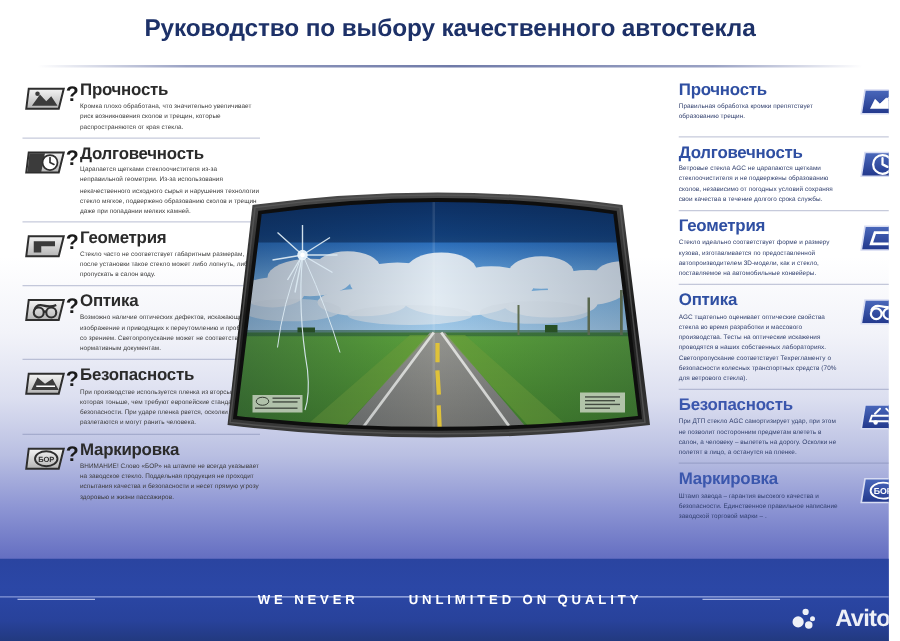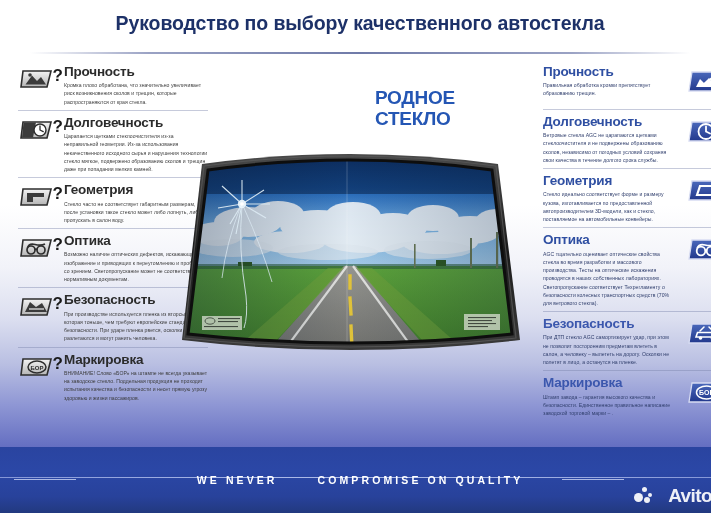--- a/index.html
+++ b/index.html
@@ -367,21 +367,20 @@
               <text x="19.5" y="15.2" font-size="7" font-family="Liberation Sans, sans-serif" font-weight="bold" fill="#ffffff" text-anchor="middle">БОР</text>
             </svg>
           </span>
         </div>
         <div class="head">Маркировка</div>
         <div class="desc">Штамп завода – гарантия высокого качества и безопасности. Единственное правильное написание заводской торговой марки – .</div>
       </div>
     </div>
   </div>
 
-  <div class="label-good">РОДНОЕ СТЕКЛО</div>
 
   <div class="glass">
     <svg width="344" height="216" viewBox="0 0 344 216">
       <defs>
         <clipPath id="glassClip">
           <path d="M30 22 Q172 2 314 22 L334 186 Q172 204 10 186 Z"></path>
         </clipPath>
         <linearGradient id="skyG" x1="0" y1="0" x2="0" y2="1">
           <stop offset="0" stop-color="#0d2f6b"></stop>
           <stop offset="0.30" stop-color="#1d63b8"></stop>
@@ -489,21 +488,21 @@
     </svg>
   </div>
 
   <div class="banner">
     <div class="banner-rule"></div>
     <div class="ban-line" style="left:14px;"></div>
     <div class="ban-line" style="right:96px;"></div>
 
     <div class="banner-inner">
       <div class="ban-text">WE NEVER</div>
-      <div class="ban-text">COMPROMISE ON QUALITY</div>
+      <div class="ban-text">UNLIMITED ON QUALITY</div>
     </div>
 
     <div class="avito">
       <span class="avito-mark">
         <i class="a"></i>
           <i class="b"></i>
           <i class="c"></i>
           <i class="d"></i>
       </span>
       <span class="avito-txt">Avito</span>

